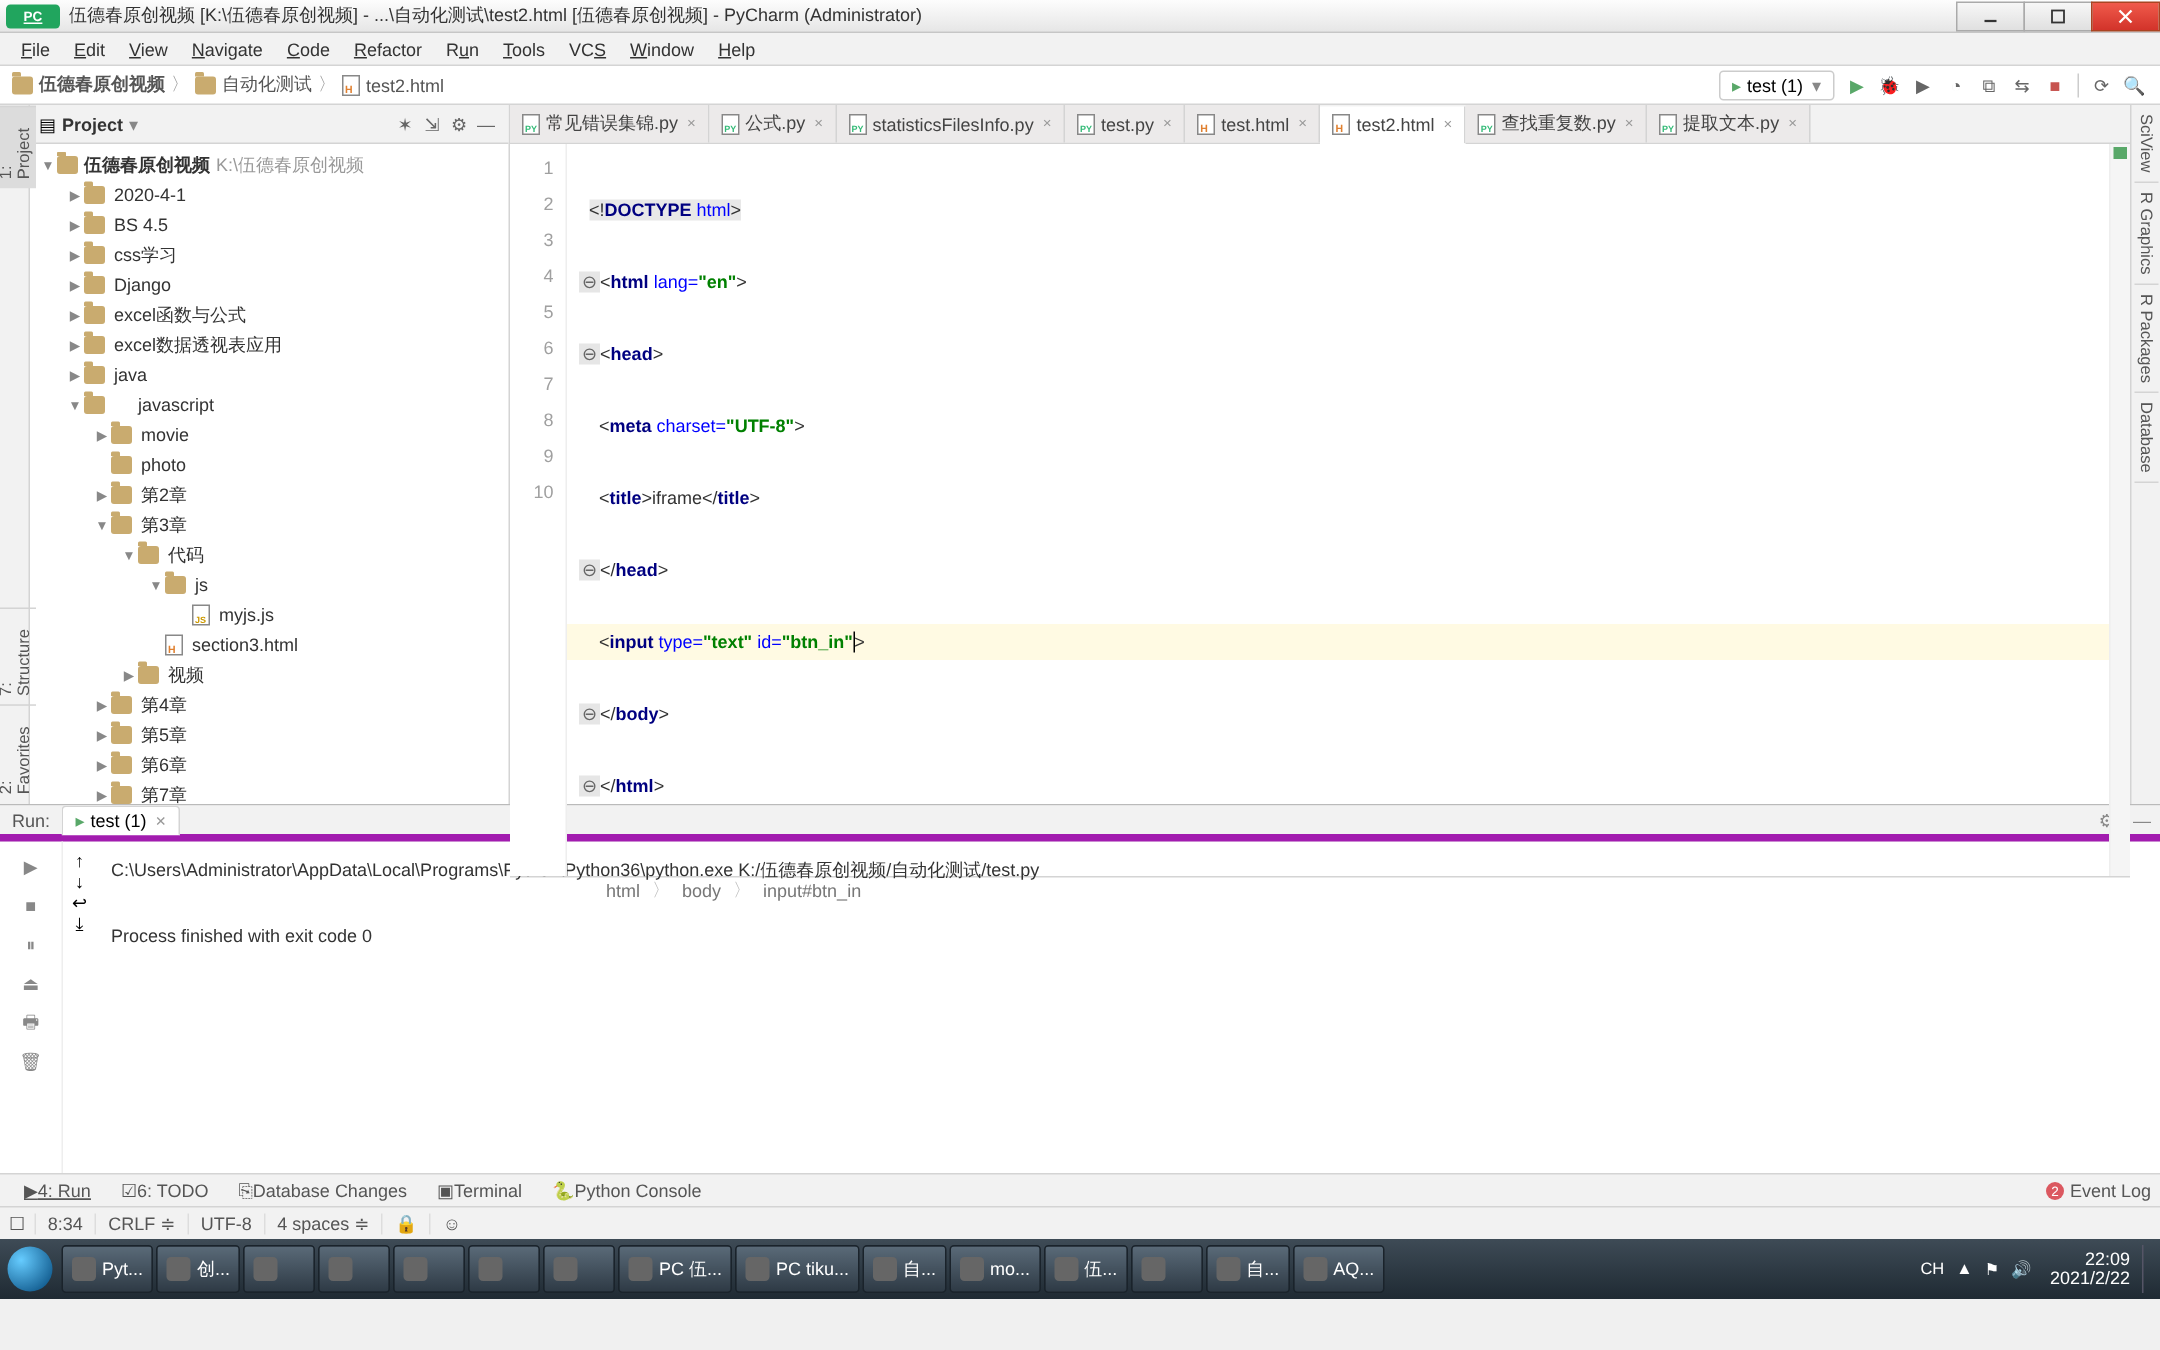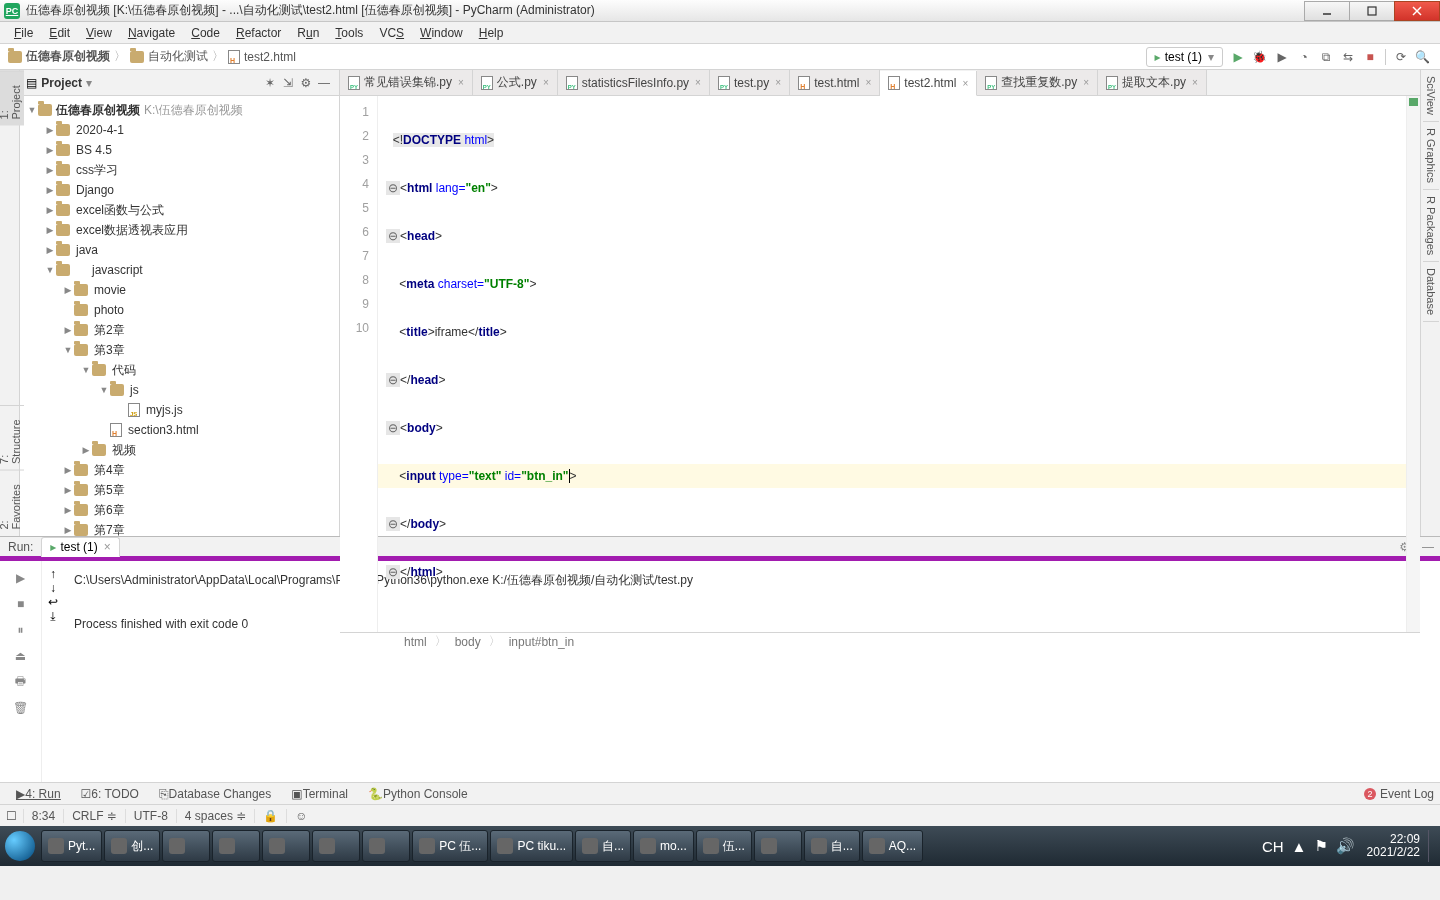--- a/index.html
+++ b/index.html
@@ -1,20 +1,20 @@
 <!DOCTYPE html>
 <html><head>
 <meta charset="utf-8">
 <style>
 * { margin: 0; padding: 0; box-sizing: border-box; font-family: "Segoe UI", Arial, sans-serif; font-size: 12px; }
 html, body { width: 1440px; height: 900px; overflow: hidden; background: #f0f0f0; }
 
 
 .titlebar { height: 22px; background: linear-gradient(#fdfdfd,#e6e6e6); display: flex; align-items: center; padding-left: 4px; border-bottom: 1px solid #c6c6c6; }
-.titlebar .app-icon { width: 16px; height: 16px; background: #21a55e; border-radius: 3px; display:flex; align-items:center; justify-content:center; color:#fff; font-size:9px; font-weight:bold;text-decoration:underline;}
+.titlebar .app-icon { width: 36px; height: 16px; background: #21a55e; border-radius: 3px; display:flex; align-items:center; justify-content:center; color:#fff; font-size:9px; font-weight:bold;text-decoration:underline;}
 .titlebar .title { margin-left: 6px; color: #333; flex: 1; }
 .titlebar .winbtns { display: flex; }
 .titlebar .winbtn { width: 46px; height: 20px; display:flex; align-items:center; justify-content:center; border:1px solid #aaa; margin-left:-1px; background:linear-gradient(#f7f7f7,#e0e0e0);}
 .titlebar .winbtn.close { background: linear-gradient(#f05a4b,#d2332a); border-color:#a42; color:#fff;}
 .titlebar .winbtn svg { width:10px; height:10px; }
 
 
 .menubar { height: 22px; background: #f2f2f2; display: flex; align-items: center; padding: 0 6px; border-bottom: 1px solid #d4d4d4;}
 .menubar .menu { padding: 2px 8px; color: #333; cursor: default; }
 .menubar .menu u { text-decoration: underline; }
@@ -98,21 +98,21 @@
 .statusbar { height:22px; background:#f2f2f2; border-top:1px solid #d4d4d4; display:flex; align-items:center; padding:0 6px; color:#555;}
 .statusbar .msg { flex:1; overflow:hidden; white-space:nowrap;}
 .statusbar .cell { padding:0 8px; border-left:1px solid #ddd;}
 
 
 .taskbar { height:40px; background:linear-gradient(#3e4b56,#1f2a33); display:flex; align-items:center;}
 .taskbar .orb { width:40px; height:40px; display:flex; align-items:center; justify-content:center;}
 .taskbar .orb .c { width:30px;height:30px;border-radius:50%;background:radial-gradient(circle at 30% 30%,#6cf,#047);}
 .taskbar .titem { height:32px; min-width:48px; padding:0 6px; margin:0 1px; background:linear-gradient(#5a6a78,#2e3a45); border:1px solid #1a232b; border-radius:3px; display:flex; align-items:center; color:#fff; font-size:11px;}
 .taskbar .tray { margin-left:auto; display:flex; align-items:center; color:#fff; padding-right:2px;}
-.taskbar .tray .ti { padding:0 4px; font-size:15px;}
+.taskbar .tray .ti { padding:0 4px; font-size:11px;}
 .taskbar .clock { text-align:right; line-height:13px; font-size:11px; padding:0 8px;}
 </style>
 </head>
 <body>
 
 <div class="titlebar">
   <div class="app-icon">PC</div>
   <div class="title">伍德春原创视频 [K:\伍德春原创视频] - ...\自动化测试\test2.html [伍德春原创视频] - PyCharm (Administrator)</div>
   <div class="winbtns">
     <div class="winbtn">
@@ -372,21 +372,20 @@
           <div>9</div>
           <div>10</div>
         </div>
       <div class="code">
 <div class="line">  <span class="tag-box">&lt;!<span class="k-tag">DOCTYPE</span> <span class="k-attr">html</span>&gt;</span></div>
 <div class="line"><span class="caret-box">⊖</span>&lt;<span class="k-tag">html</span> <span class="k-attr">lang=</span><span class="k-str">"en"</span>&gt;</div>
 <div class="line"><span class="caret-box">⊖</span>&lt;<span class="k-tag">head</span>&gt;</div>
 <div class="line">    &lt;<span class="k-tag">meta</span> <span class="k-attr">charset=</span><span class="k-str">"UTF-8"</span>&gt;</div>
 <div class="line">    &lt;<span class="k-tag">title</span>&gt;iframe&lt;/<span class="k-tag">title</span>&gt;</div>
 <div class="line"><span class="caret-box">⊖</span>&lt;/<span class="k-tag">head</span>&gt;</div>
-<div class="line"><span class="caret-box">⊖</span>&lt;<span class="k-tag">body</span>&gt;</div>
 <div class="line hl">    &lt;<span class="k-tag">input</span> <span class="k-attr">type=</span><span class="k-str">"text"</span> <span class="k-attr">id=</span><span class="k-str">"btn_in"</span><span style="border-left:1px solid #000">&gt;</span></div>
 <div class="line"><span class="caret-box">⊖</span>&lt;/<span class="k-tag">body</span>&gt;</div>
 <div class="line"><span class="caret-box">⊖</span>&lt;/<span class="k-tag">html</span>&gt;</div>
       </div>
       <div style="width:14px;background:#f5f5f5;border-left:1px solid #eee">
         <div style="height:8px;background:#59a869;margin:2px"></div>
       </div>
     </div>
     <div class="code-breadcrumb">
       <span>html</span>

